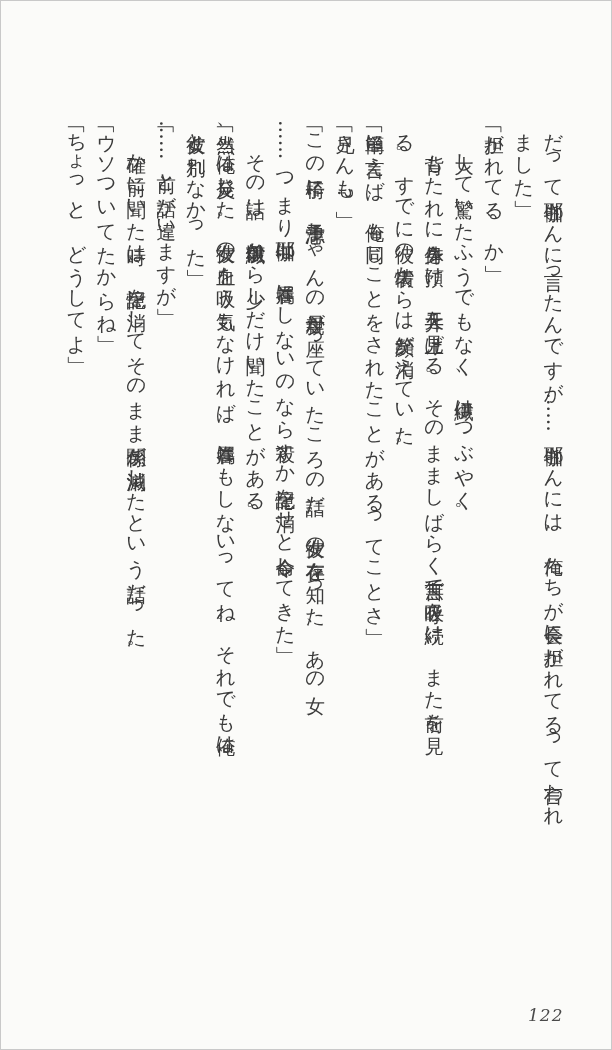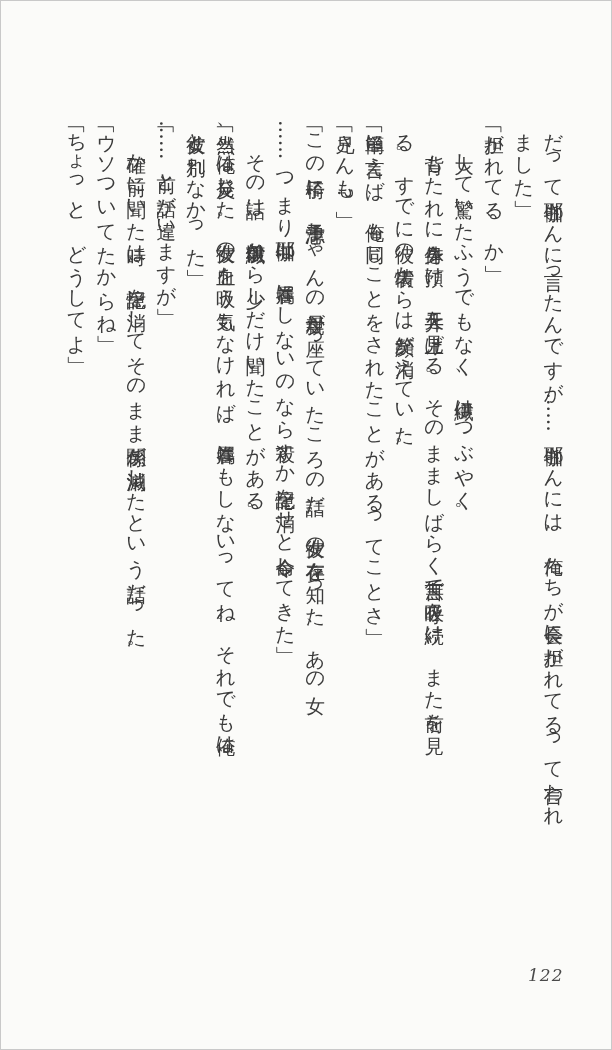--- a/index.html
+++ b/index.html
@@ -33,21 +33,21 @@
   .text-line {
     margin: 0;
     padding: 0;
     white-space: nowrap;
   }
   .text-line.indent {
     text-indent: 19.5px;
   }
   .page-number {
     position: absolute;
-    top: 964px;
+    top: 1004px;
     left: 527px;
     font-size: 17px;
     font-style: italic;
     letter-spacing: 1px;
     color: var(--pn-ink, #4a4a4a);
   }
 </style>
 </head>
 <body>
 

